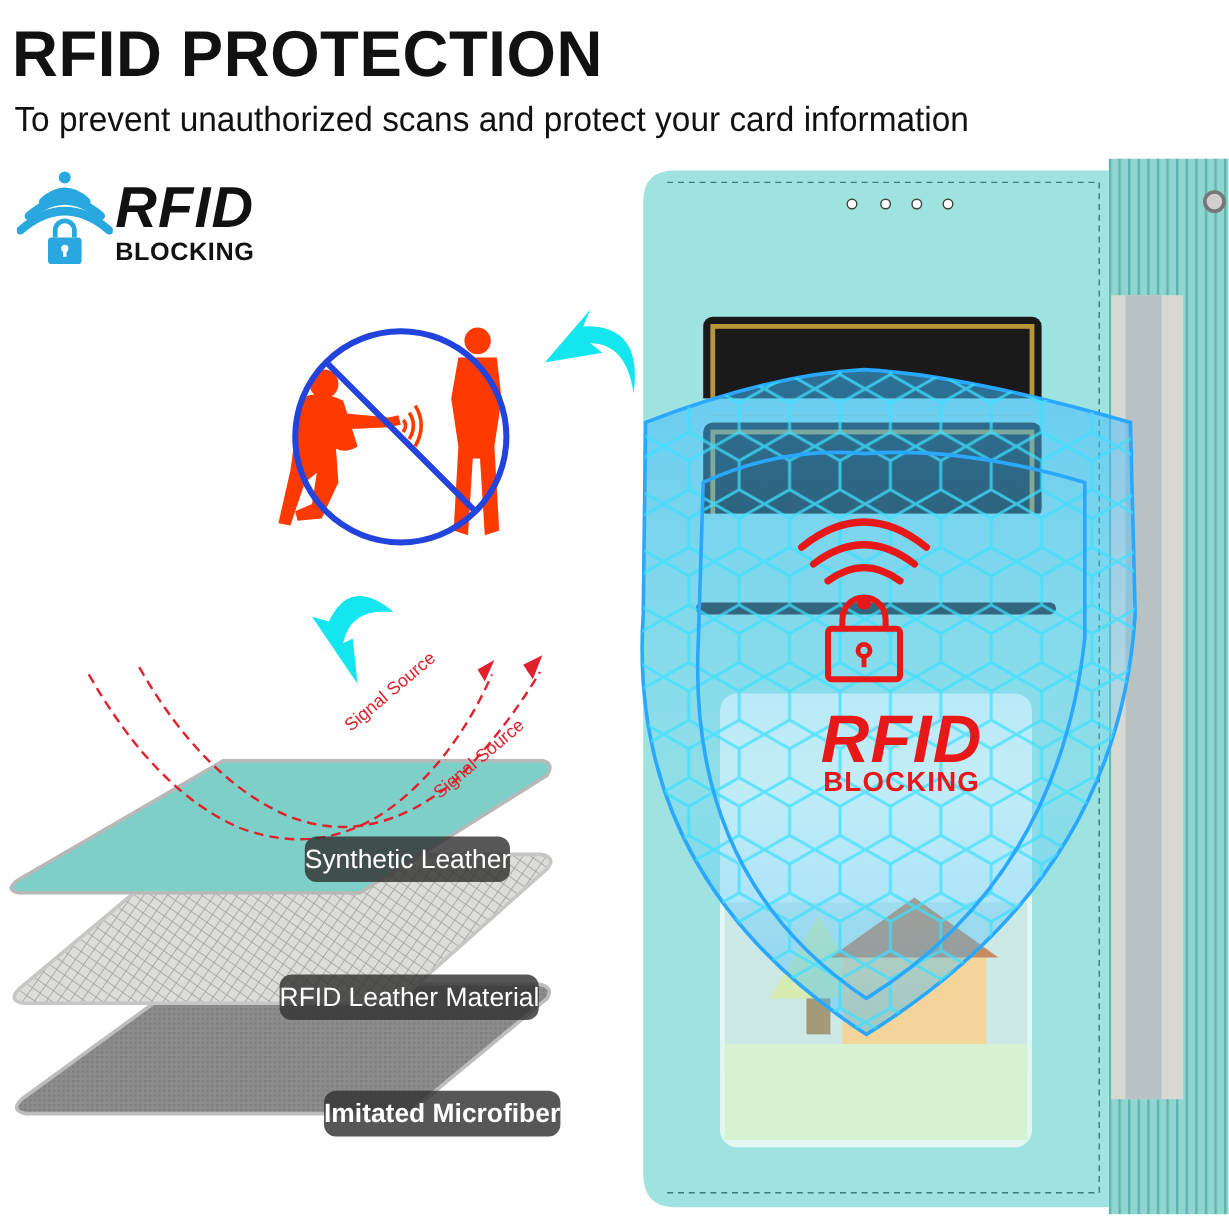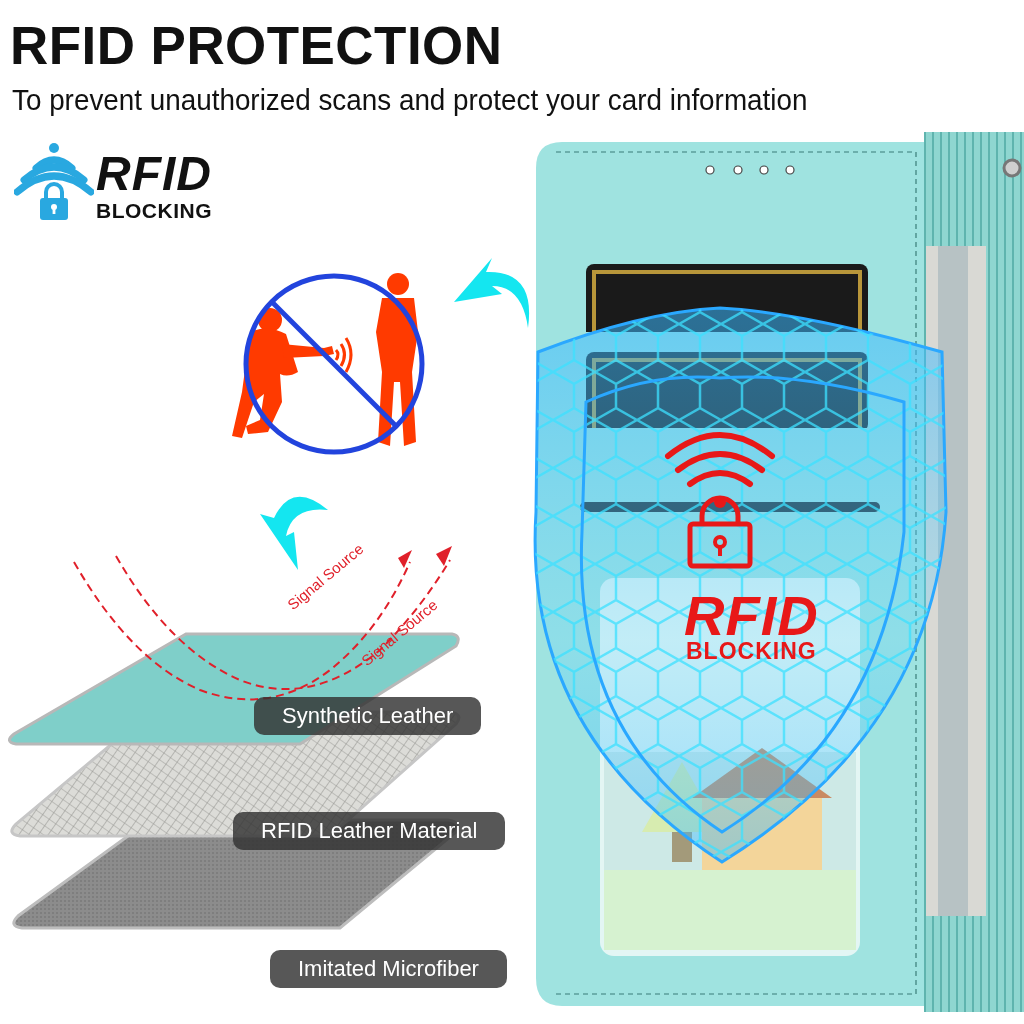--- a/index.html
+++ b/index.html
@@ -2,21 +2,21 @@
 <html><head>
 <meta charset="utf-8">
 <style>
   html, body { margin:0; padding:0; background:#ffffff; }
   body { width:1024px; height:1024px; position:relative; overflow:hidden; font-family:"Liberation Sans", sans-serif; }
   .abs { position:absolute; }
   .title { left:10px; top:14px; font-size:54px; font-weight:bold; color:#111; letter-spacing:0.5px; font-family:"Liberation Sans", sans-serif; transform:scaleX(0.98); transform-origin:left; }
   .subtitle { left:12px; top:84px; font-size:29px; color:#111; font-family:"Liberation Sans", sans-serif; transform:scaleX(0.96); transform-origin:left; }
   .badge-rfid { left:96px; top:146px; font-size:48px; font-weight:900; font-style:italic; color:#111; letter-spacing:1px; }
   .badge-block { left:96px; top:199px; font-size:21px; font-weight:bold; color:#111; letter-spacing:0.5px; }
-  .layer-label { background:rgba(50,50,50,0.82); color:#fff; border-radius:10px; font-size:22px; padding:6px 28px; white-space:nowrap; }
+  .layer-label { background:rgba(50,50,50,0.82); color:#fff; border-radius:10px; font-size:22px; padding:6px 0; white-space:nowrap; }
   .signal-text { color:#e0202a; font-size:15px; }
   .wallet-red-rfid { left:684px; top:583px; font-size:56px; font-weight:900; font-style:italic; color:#e81818; letter-spacing:1px; }
   .wallet-red-block { left:686px; top:638px; font-size:23px; font-weight:bold; color:#e81818; letter-spacing:1px; }
 </style>
 </head>
 <body>
 
 <div class="abs title">RFID PROTECTION</div>
 <div class="abs subtitle">To prevent unauthorized scans and protect your card information</div>
 
@@ -92,21 +92,21 @@
     <path d="M116 16 Q170 110 240 140 Q310 168 380 110 Q420 70 450 20" stroke="#e0202a" stroke-width="2" stroke-dasharray="8 5" fill="none"></path>
     <path d="M404 28 L412 10 L398 18 Z" fill="#e0202a"></path>
     <path d="M444 26 L452 6 L436 14 Z" fill="#e0202a"></path>
   </svg>
 </div>
 <div class="abs signal-text" style="left:284px;top:600px;transform:rotate(-40deg);transform-origin:left top;">Signal Source</div>
 <div class="abs signal-text" style="left:358px;top:656px;transform:rotate(-40deg);transform-origin:left top;">Signal Source</div>
 
 <div class="abs layer-label" style="left:254px;top:697px;">Synthetic Leather</div>
 <div class="abs layer-label" style="left:233px;top:812px;">RFID Leather Material</div>
-<div class="abs layer-label" style="left:270px;top:950px;">Imitated Microfiber</div>
+<div class="abs layer-label" style="left:270px;top:909px;font-weight:bold;">Imitated Microfiber</div>
 
 <div class="abs" style="left:532px;top:132px;width:492px;height:880px;">
   <svg width="492" height="880" viewBox="0 0 492 880">
     <defs>
       <linearGradient id="shieldFill" x1="0" y1="0" x2="0" y2="1">
         <stop offset="0" stop-color="#3ab8ff" stop-opacity="0.55"></stop>
         <stop offset="0.6" stop-color="#5fd0ff" stop-opacity="0.25"></stop>
         <stop offset="1" stop-color="#3ab8ff" stop-opacity="0.45"></stop>
       </linearGradient>
       <pattern id="hex" width="42" height="48" patternUnits="userSpaceOnUse">

